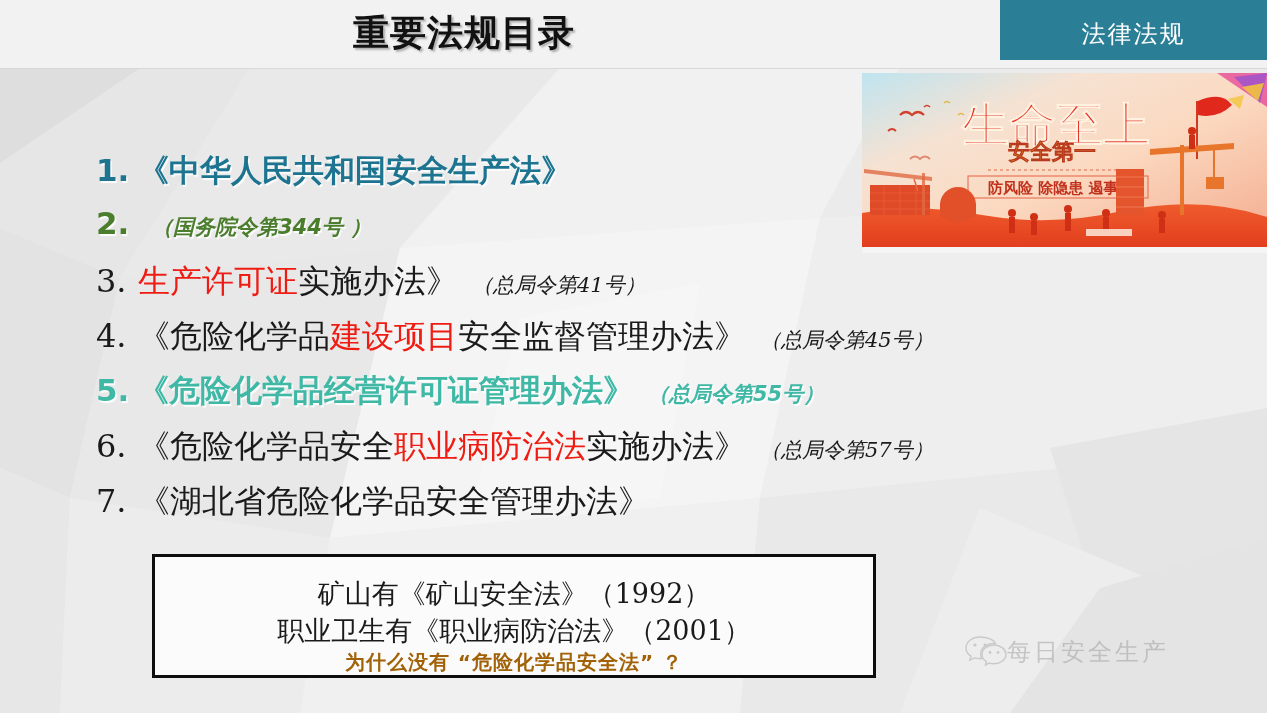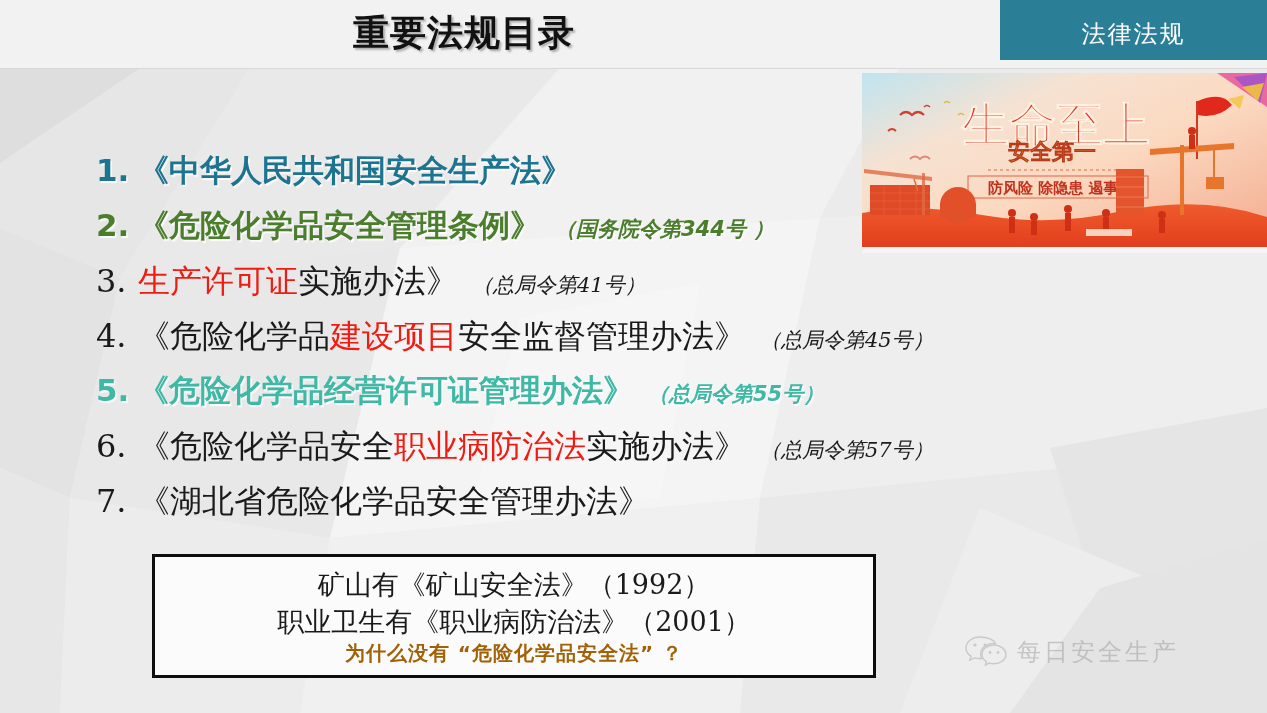--- a/index.html
+++ b/index.html
@@ -140,21 +140,21 @@
     position: absolute;
     left: 152px; top: 554px;
     width: 724px;
     height: 124px;
     border: 3px solid #0d0d0d;
     background: #fbfbfb;
     box-sizing: border-box;
     display: flex;
     flex-direction: column;
     align-items: center;
-    justify-content: center;
+    justify-content: flex-end;
     z-index: 3;
   }
   .note-line {
     font-family: "DejaVu Serif", "Liberation Serif", serif;
     font-size: 27px;
     color: #1a1a1a;
     line-height: 1.38;
     white-space: nowrap;
   }
   .note-line-emph {
@@ -166,21 +166,20 @@
     line-height: 1.3;
     white-space: nowrap;
   }
 
   
   #watermark {
     position: absolute;
     left: 965px; top: 634px;
     display: flex;
     align-items: center;
-    gap: 10px;
     opacity: 0.42;
     z-index: 3;
   }
   #watermark-label {
     font-family: "DejaVu Serif", "Liberation Serif", serif;
     font-size: 24px;
     color: #8e8e8e;
     letter-spacing: 3px;
   }
 </style>
@@ -314,21 +313,20 @@
 
   <div id="law-list">
 
     <div class="law-row row-bold">
       <span class="law-num c-teal">1.</span>
       <span class="c-teal">《中华人民共和国安全生产法》</span>
     </div>
 
     <div class="law-row row-bold">
       <span class="law-num c-green">2.</span>
-      <span class="c-green">《危险化学品安全管理条例》</span>
       <span class="law-suffix c-green">（国务院令第344号 ）</span>
     </div>
 
     <div class="law-row row-serif">
       <span class="law-num c-black">3.</span>
       <span class="c-red">生产许可证</span>
       <span class="c-black">实施办法》</span>
       <span class="law-suffix c-black">（总局令第41号）</span>
     </div>
 

